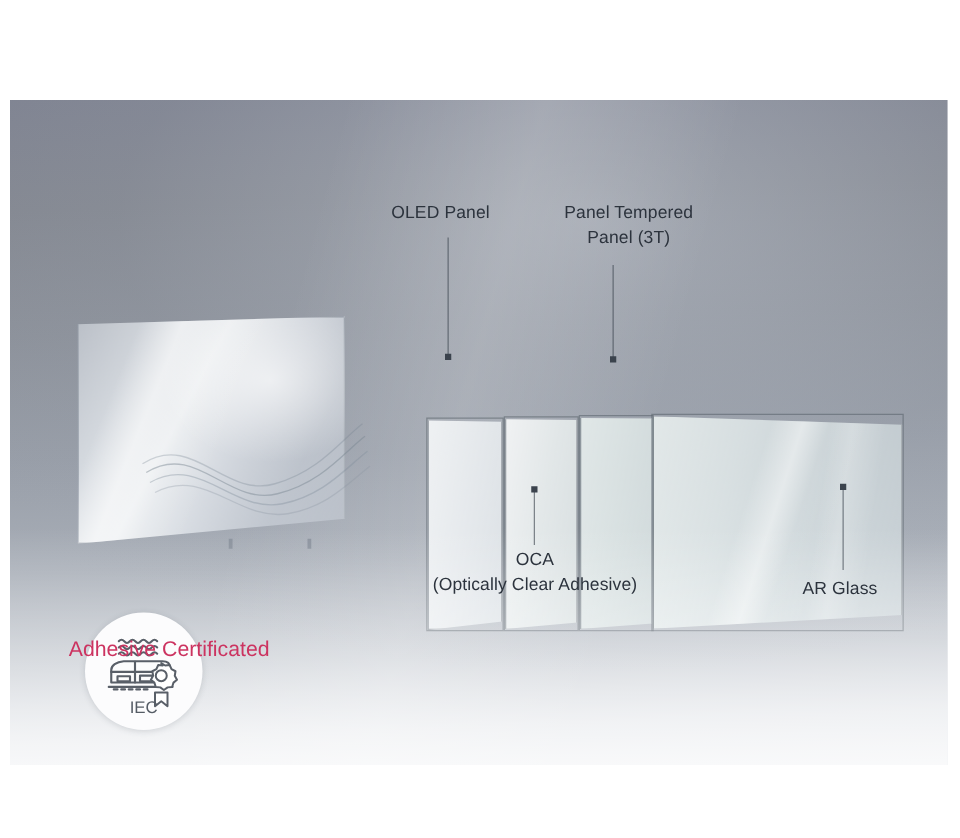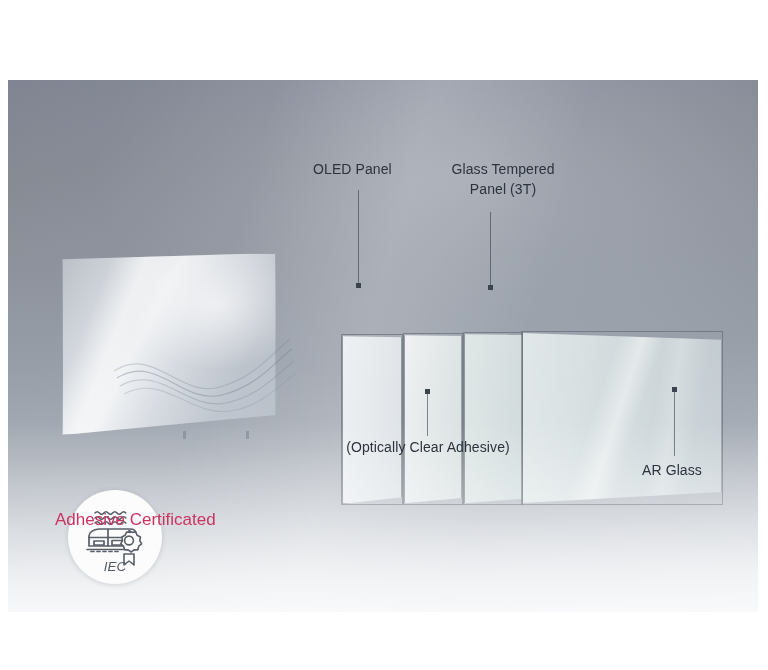--- a/index.html
+++ b/index.html
@@ -27,21 +27,20 @@
   .hero {
     position: absolute;
     left: 8px;
     top: 80px;
     width: 750px;
     height: 532px;
     overflow: hidden;
     background:
       radial-gradient(120% 95% at 62% 18%, rgba(190,196,206,0.55) 0%, rgba(160,167,179,0.18) 42%, rgba(120,126,139,0.0) 72%),
       linear-gradient(178deg, #7d818f 0%, #82868f 16%, #8b9099 34%, #989ea8 52%, #a9afb8 68%, #c3c8cf 82%, #dde0e5 92%, #e9ebef 100%);
-    font-style: italic;
   }
   .hero-sheen {
     position: absolute;
     inset: 0;
     background:
       linear-gradient(105deg, rgba(255,255,255,0.00) 30%, rgba(255,255,255,0.16) 48%, rgba(255,255,255,0.00) 66%);
     pointer-events: none;
   }
   .hero-floor {
     position: absolute;
@@ -270,25 +269,26 @@
 
   <div class="leader" style="left:427px; top:392px; height:44px;"></div>
   <div class="leader-dot" style="left:425px; top:389px;"></div>
 
   <div class="leader" style="left:674px; top:391px; height:65px;"></div>
   <div class="leader-dot" style="left:672px; top:387px;"></div>
 
   <div class="label" style="left:313px; top:159px;">OLED Panel</div>
 
   <div class="label center" style="left:430px; top:159px; width:146px;">
-    <div>Glass Tempered</div>
+    <div>Panel Tempered</div>
     <div>Panel (3T)</div>
   </div>
 
   <div class="label center" style="left:318px; top:437px; width:220px;">
+    <div>OCA</div>
     <div>(Optically Clear Adhesive)</div>
   </div>
 
   <div class="label" style="left:642px; top:460px;">AR Glass</div>
 
   <div id="iec-caption">
     <div>Adhesive Certificated</div>
   </div>
 
 </div>

